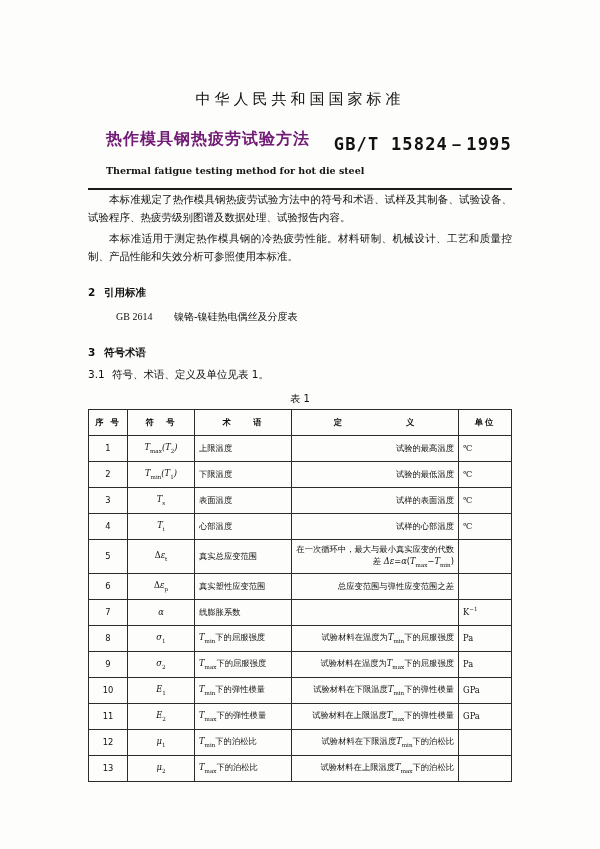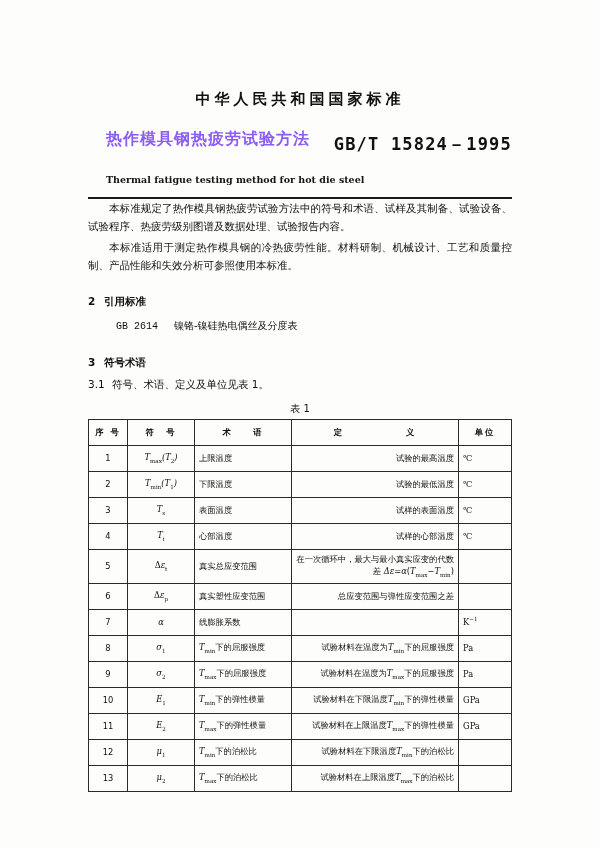--- a/index.html
+++ b/index.html
@@ -29,52 +29,52 @@
     position: absolute;
     left: 88px;
     top: 90px;
     width: 424px;
   }
 
   
   .masthead {
     text-align: center;
     font-size: 15px;
-    font-weight: bold;
+    font-weight: normal;
     letter-spacing: 4px;
     color: #111;
     margin: 0 0 20px 0;
     font-family: "DejaVu Sans", "Liberation Sans", sans-serif;
   }
   .title-row {
     position: relative;
     height: 30px;
   }
   .cn-title {
     position: absolute;
     left: 18px;
     top: 0;
     font-size: 16px;
     font-weight: bold;
     letter-spacing: 1px;
-    color: #8b5cf6;
+    color: #701a75;
     font-family: "DejaVu Sans", "Liberation Sans", sans-serif;
   }
   .std-no {
     position: absolute;
     right: 0;
     top: 4px;
     font-size: 17px;
     font-weight: bold;
     letter-spacing: 1.2px;
     color: #111;
     font-family: "DejaVu Sans Mono", "Liberation Mono", monospace;
   }
   .en-title {
-    margin: 15px 0 0 18px;
+    margin: 6px 0 0 18px;
     font-size: 9.5px;
     font-weight: bold;
     color: #141414;
     font-family: "DejaVu Serif", "Liberation Serif", serif;
   }
   .rule-top {
     margin-top: 12px;
     border-top: 2px solid #1a1a1a;
     height: 0;
   }
@@ -108,21 +108,21 @@
   .ref-list li {
     font-size: 10px;
     line-height: 1.85;
     color: #101010;
     padding-left: 28px;
     font-family: "DejaVu Sans", "Liberation Sans", sans-serif;
   }
   .ref-code {
     display: inline-block;
     min-width: 58px;
-    font-family: Liberation Mono, monospace;
+    font-family: Liberation Serif, serif;
   }
   .clause {
     font-size: 10.5px;
     color: #101010;
     margin: 8px 0 0 0;
     font-family: "DejaVu Sans", "Liberation Sans", sans-serif;
   }
   .clause .num {
     display: inline-block;
     min-width: 24px;

